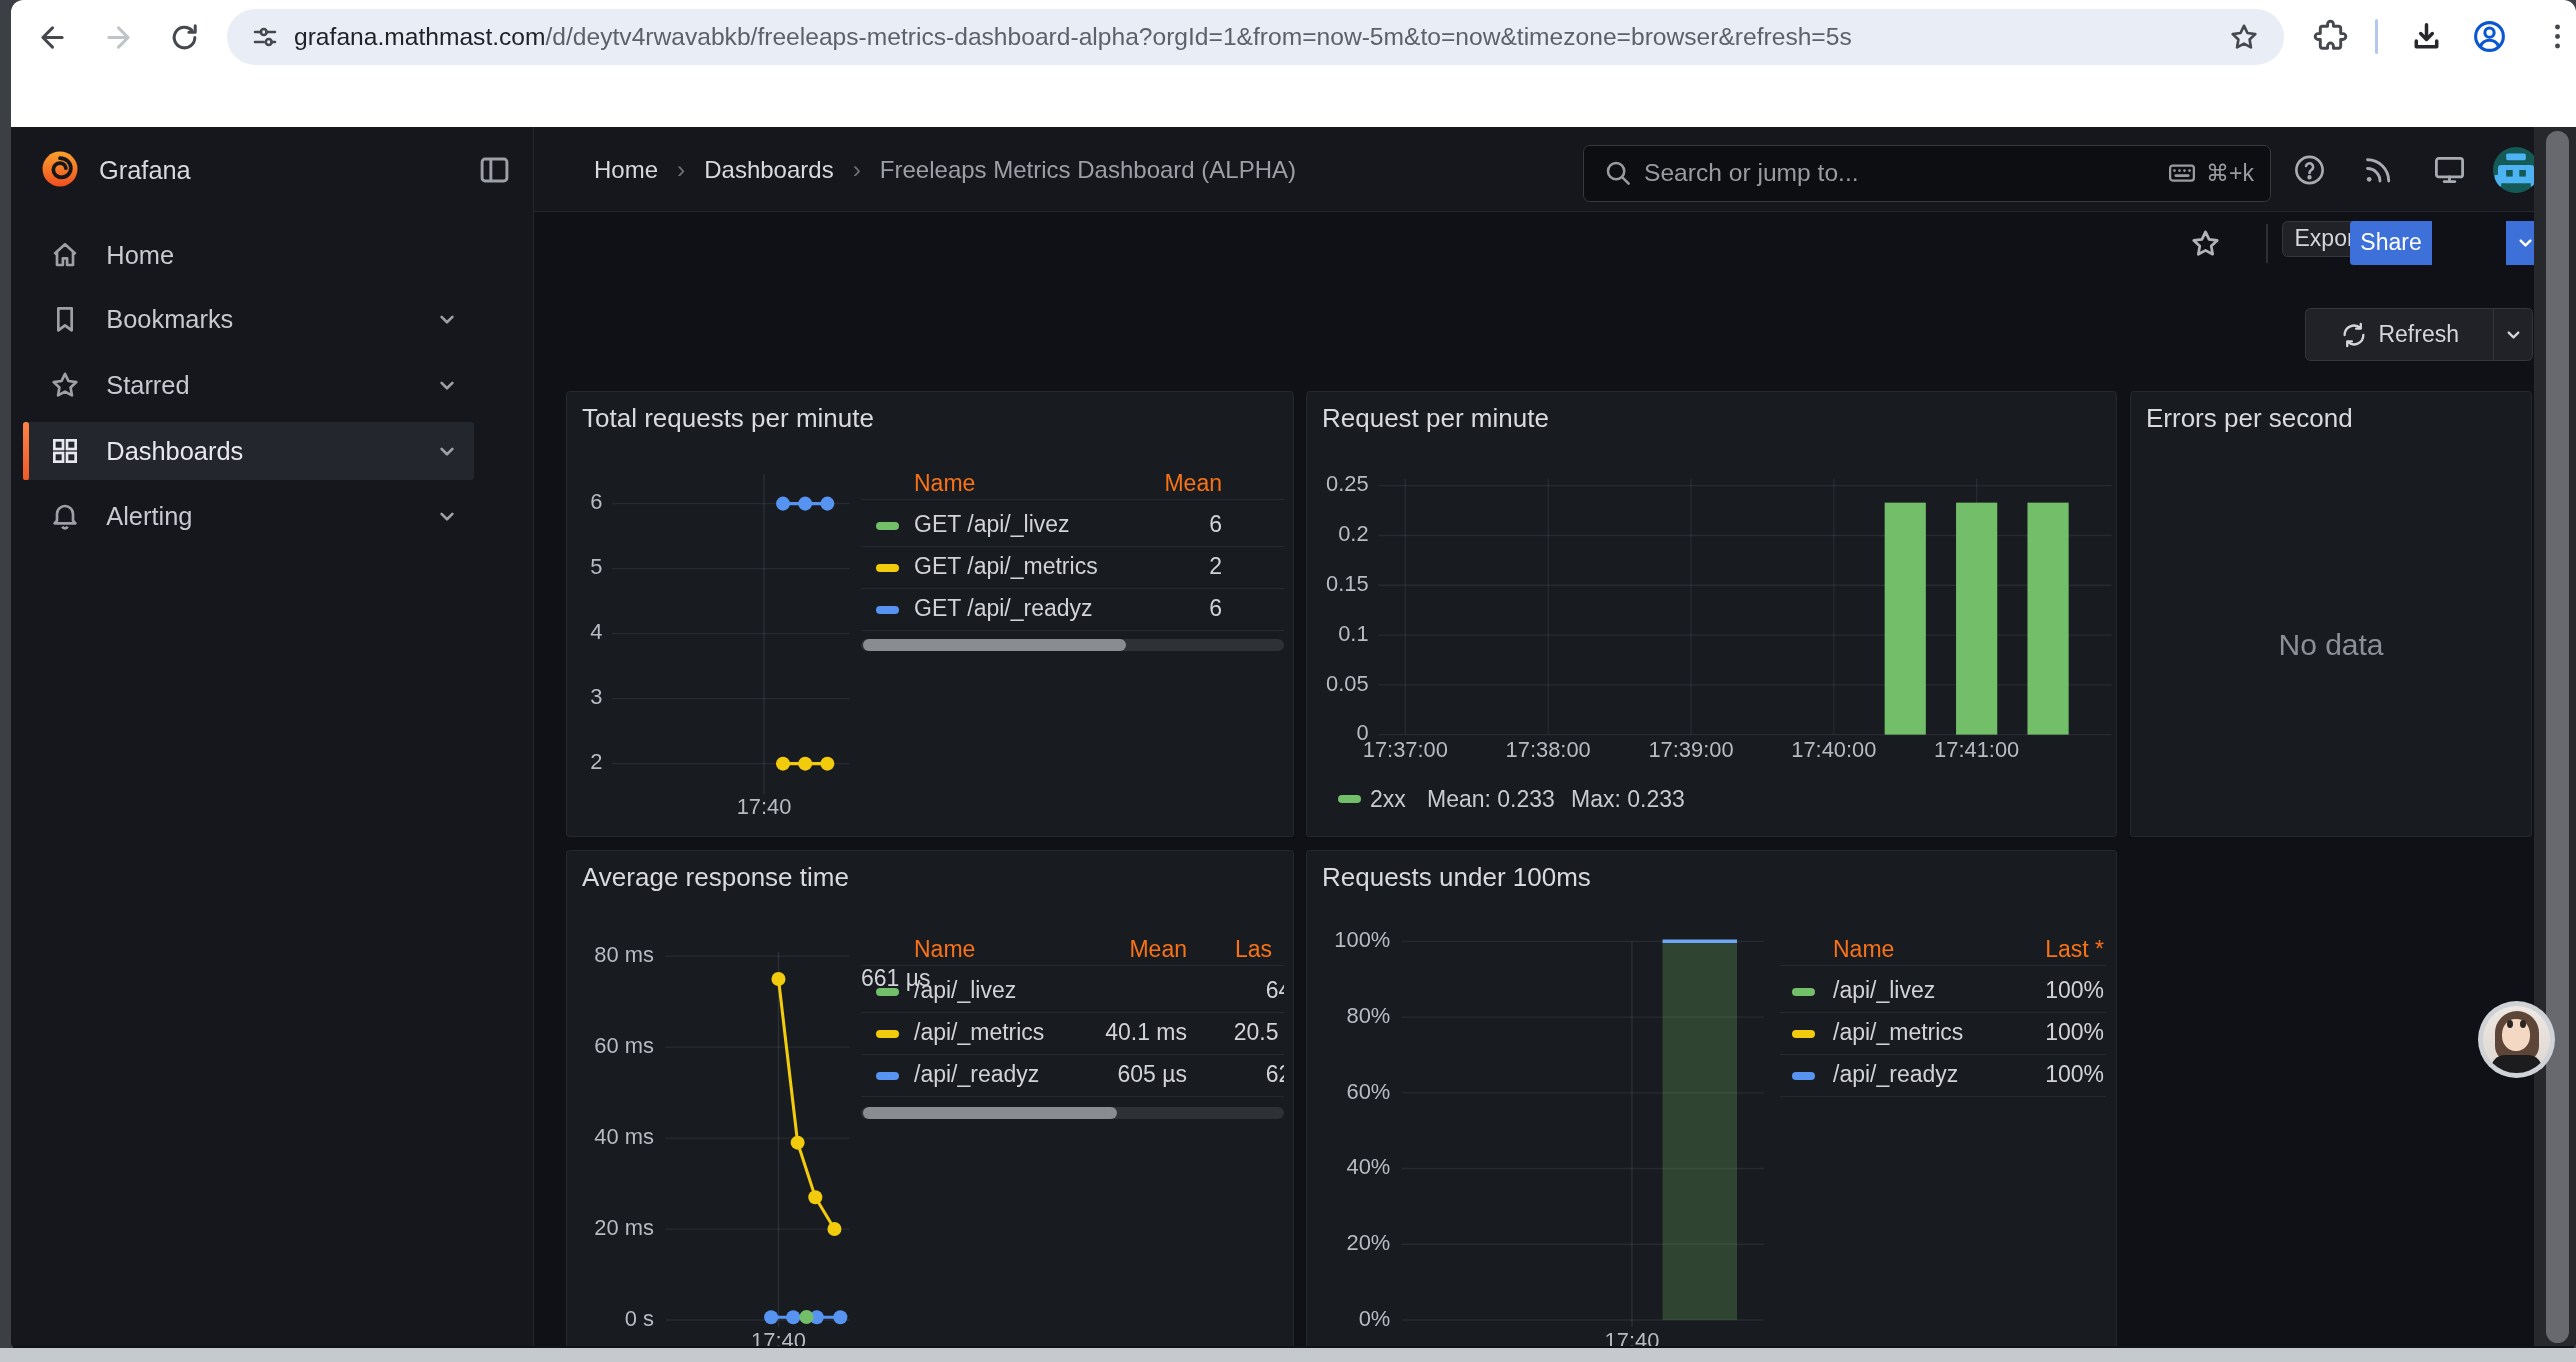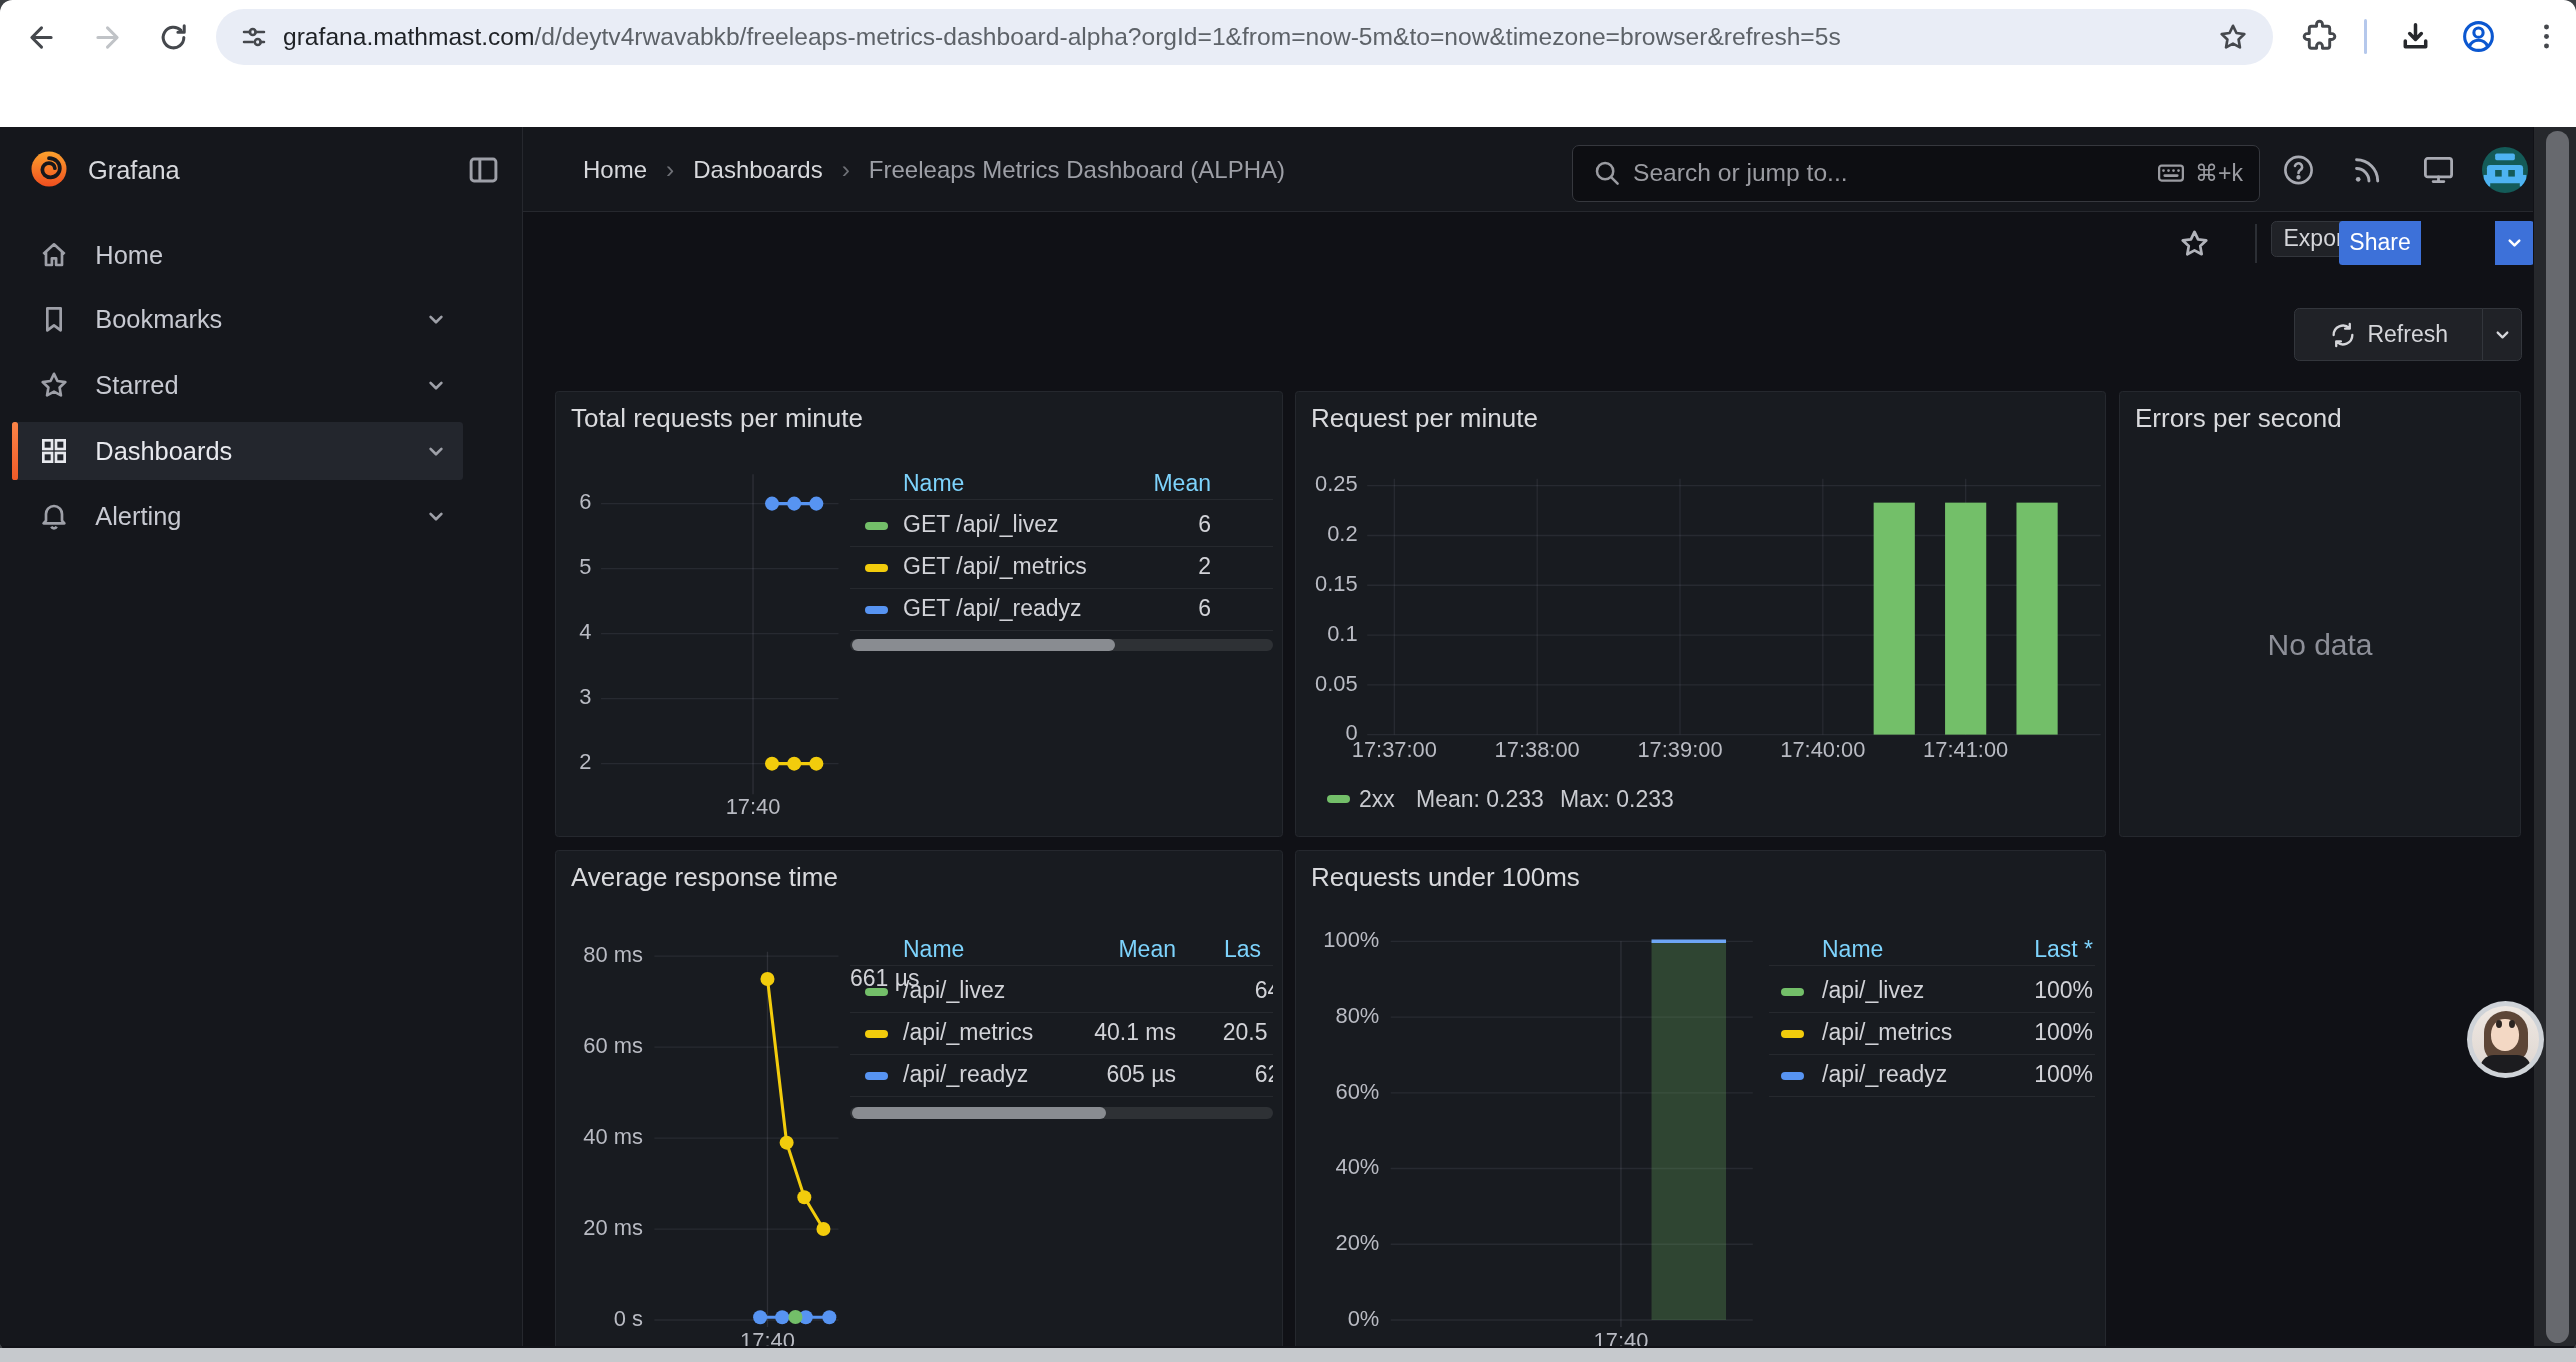--- a/index.html
+++ b/index.html
@@ -1,19 +1,19 @@
 <!DOCTYPE html>
 <html style="font-size:14px"><head>
 <meta charset="utf-8">
 <style>
   * { margin:0; padding:0; box-sizing:border-box; }
   html,body { width:2576px; height:1363px; background:#3c3f43; font-family:"Liberation Sans","DejaVu Sans",sans-serif; }
   .abs { position:absolute; }
   .vc { transform:translateY(-50%); }
-  #window { position:absolute; inset:0 0 8px 0; border-radius:12.3px 12.3px 14px 14px; overflow:hidden; background:#111217; }
+  #window { position:absolute; inset:0 0 8px 0; border-radius:12.3px 12.3px 14px 14px; overflow:hidden; background:#111217;margin-left:11px; }
   #bottom-strip { position:absolute; left:0; right:0; bottom:0; height:14px; background:#c6c9cd; }
   
   #chrome { position:absolute; top:0; left:0; right:0; height:127px; background:#ffffff; }
   .tool-ic { color:#45484d; }
   .tool-ic.disabled { color:#c0c3c7; }
   #omnibox { position:absolute; left:216px; top:8.8px; width:2057px; height:56px; border-radius:28px; background:#e9edf6; }
   #url-text { position:absolute; left:67px; top:50%; transform:translateY(-50%); font-size:24.6px; color:#202327; white-space:nowrap; max-width:1885px; overflow:hidden; }
   #url-text .url-rest { color:#5d6268; }
   .v-div { width:2.6px; border-radius:1.8px; background:#b5c8ec; }
   #bookmarks-bar { position:absolute; top:74px; left:0; right:0; height:53px; background:#ffffff; }
@@ -41,21 +41,21 @@
   .hdr-ic { color:#a9abb3; }
   .gbtn { display:flex; align-items:center; justify-content:center; gap:10.5px; background:#202227; border:0.9px solid #33363c; border-radius:5.3px; color:#d5d6da; font-size:23px; font-weight:500; }
   .gbtn.seg { border-radius:0; }
   .share-btn { background:#3d71d9; border:none; color:#ffffff; }
   
   .panel { position:absolute; background:#181b20; border:0.9px solid #25282e; border-radius:3.5px; overflow:hidden; }
   .p-title { position:absolute; left:15px; top:10.5px; font-size:26px; font-weight:500; color:#d9dadd; }
   .nodata { position:absolute; left:50%; top:253px; transform:translate(-50%,-50%); font-size:30px; color:#8d8f98; }
   .chart-svg { position:absolute; left:0; top:0; }
   .legend-table { position:absolute; overflow:hidden; font-size:23px; }
-  .lt-h { color:#7dd3fc; font-weight:500; }
+  .lt-h { color:#f97316; font-weight:500; }
   .lt-c { color:#d2d3d8; }
   .lt-sep { position:absolute; left:0; right:0; height:0.9px; background:#26292e; }
   .lt-dash { position:absolute; width:23px; height:8px; border-radius:4.4px; }
   .lt-track { position:absolute; height:12.3px; border-radius:6.1px; background:#2e3135; left:0; }
   .lt-thumb { position:absolute; height:12.3px; border-radius:6.1px; background:#898c91; top:0; left:1.8px; }
   .p2-legend span { font-size:23px; color:#c9cbd0; }
   
   #f-avatar { position:absolute; left:2467px; top:874px; width:77px; height:77px; border-radius:50%; background:#cfd3d8; z-index:20; }
   #f-avatar .inner { position:absolute; inset:5.3px; border-radius:50%; background:linear-gradient(180deg,#efe8e2,#ded6d1); overflow:hidden; }
   #f-avatar .hair { position:absolute; left:11.4px; top:4.4px; width:44px; height:51px; background:#5d4637; border-radius:22px 22px 16px 16px; }

